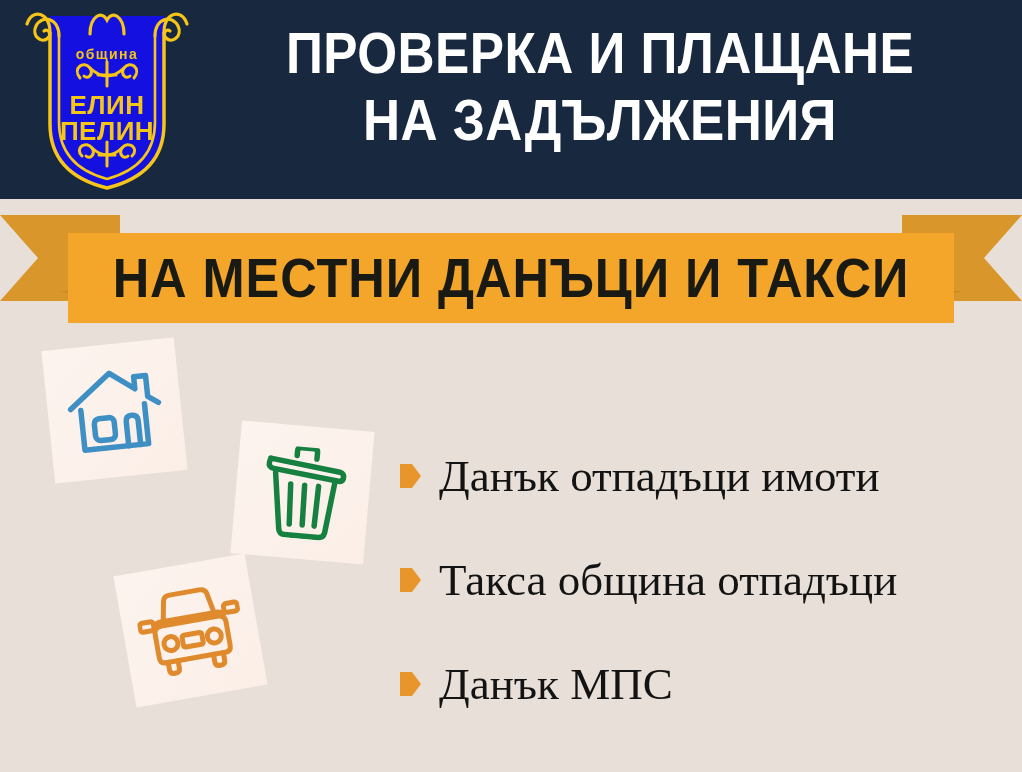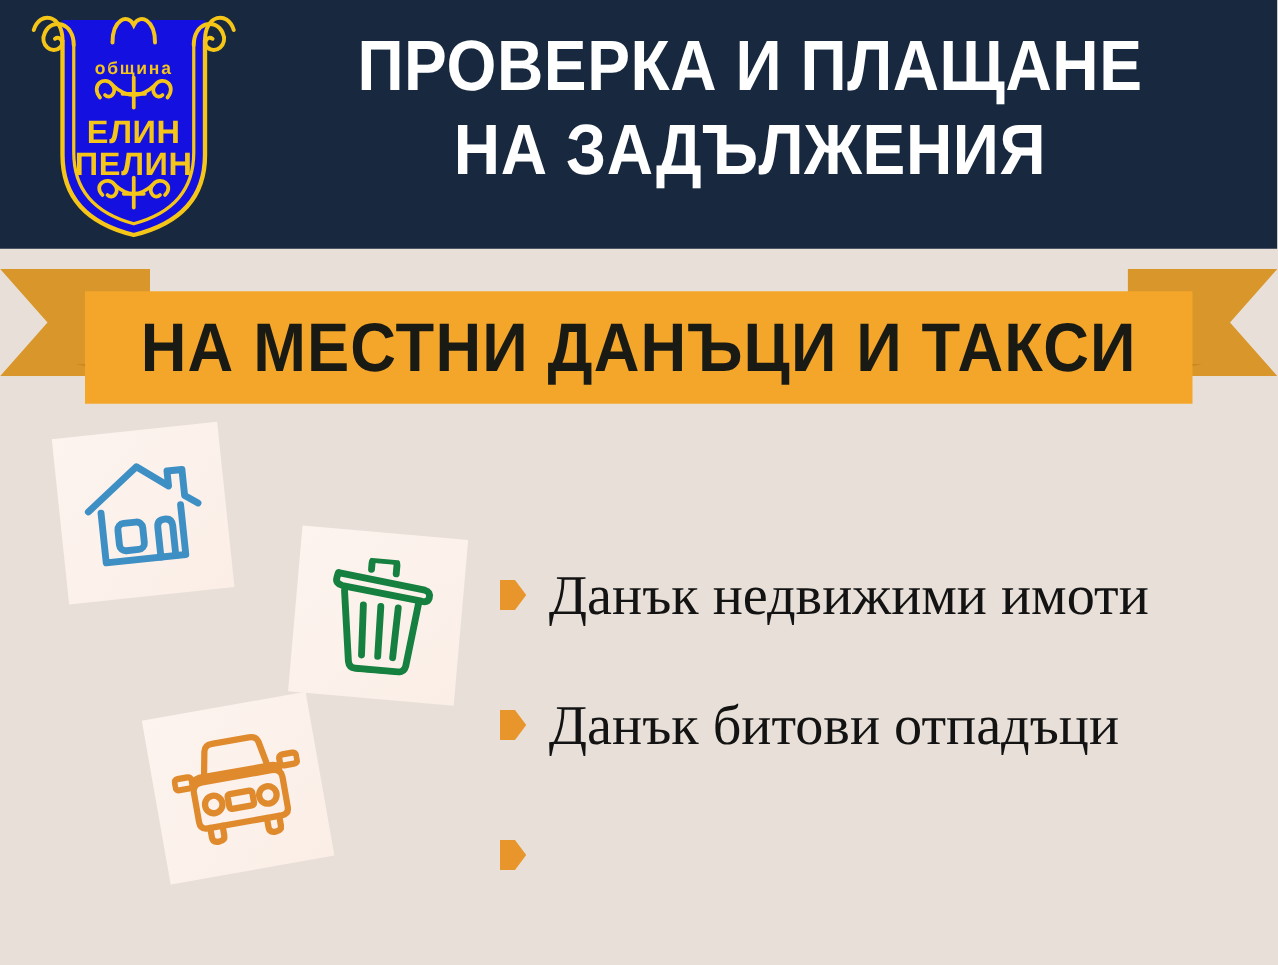--- a/index.html
+++ b/index.html
@@ -422,27 +422,28 @@
           <rect x="88" y="22" width="14" height="9" rx="3"></rect>
         </svg>
       </span>
     </div>
   </div>
 
   <div class="service-list">
 
     <div class="service-item">
       <span class="bullet-arrow"></span>
-      <span class="service-label">Данък недвижими имоти</span>
+      <span class="service-label">Данък отпадъци имоти</span>
     </div>
 
     <div class="service-item">
       <span class="bullet-arrow"></span>
-      <span class="service-label">Данък битови отпадъци</span>
+      <span class="service-label">Такса община отпадъци</span>
     </div>
 
     <div class="service-item">
       <span class="bullet-arrow"></span>
+      <span class="service-label">Данък МПС</span>
     </div>
 
   </div>
 
 </div>
 
 </body></html>

